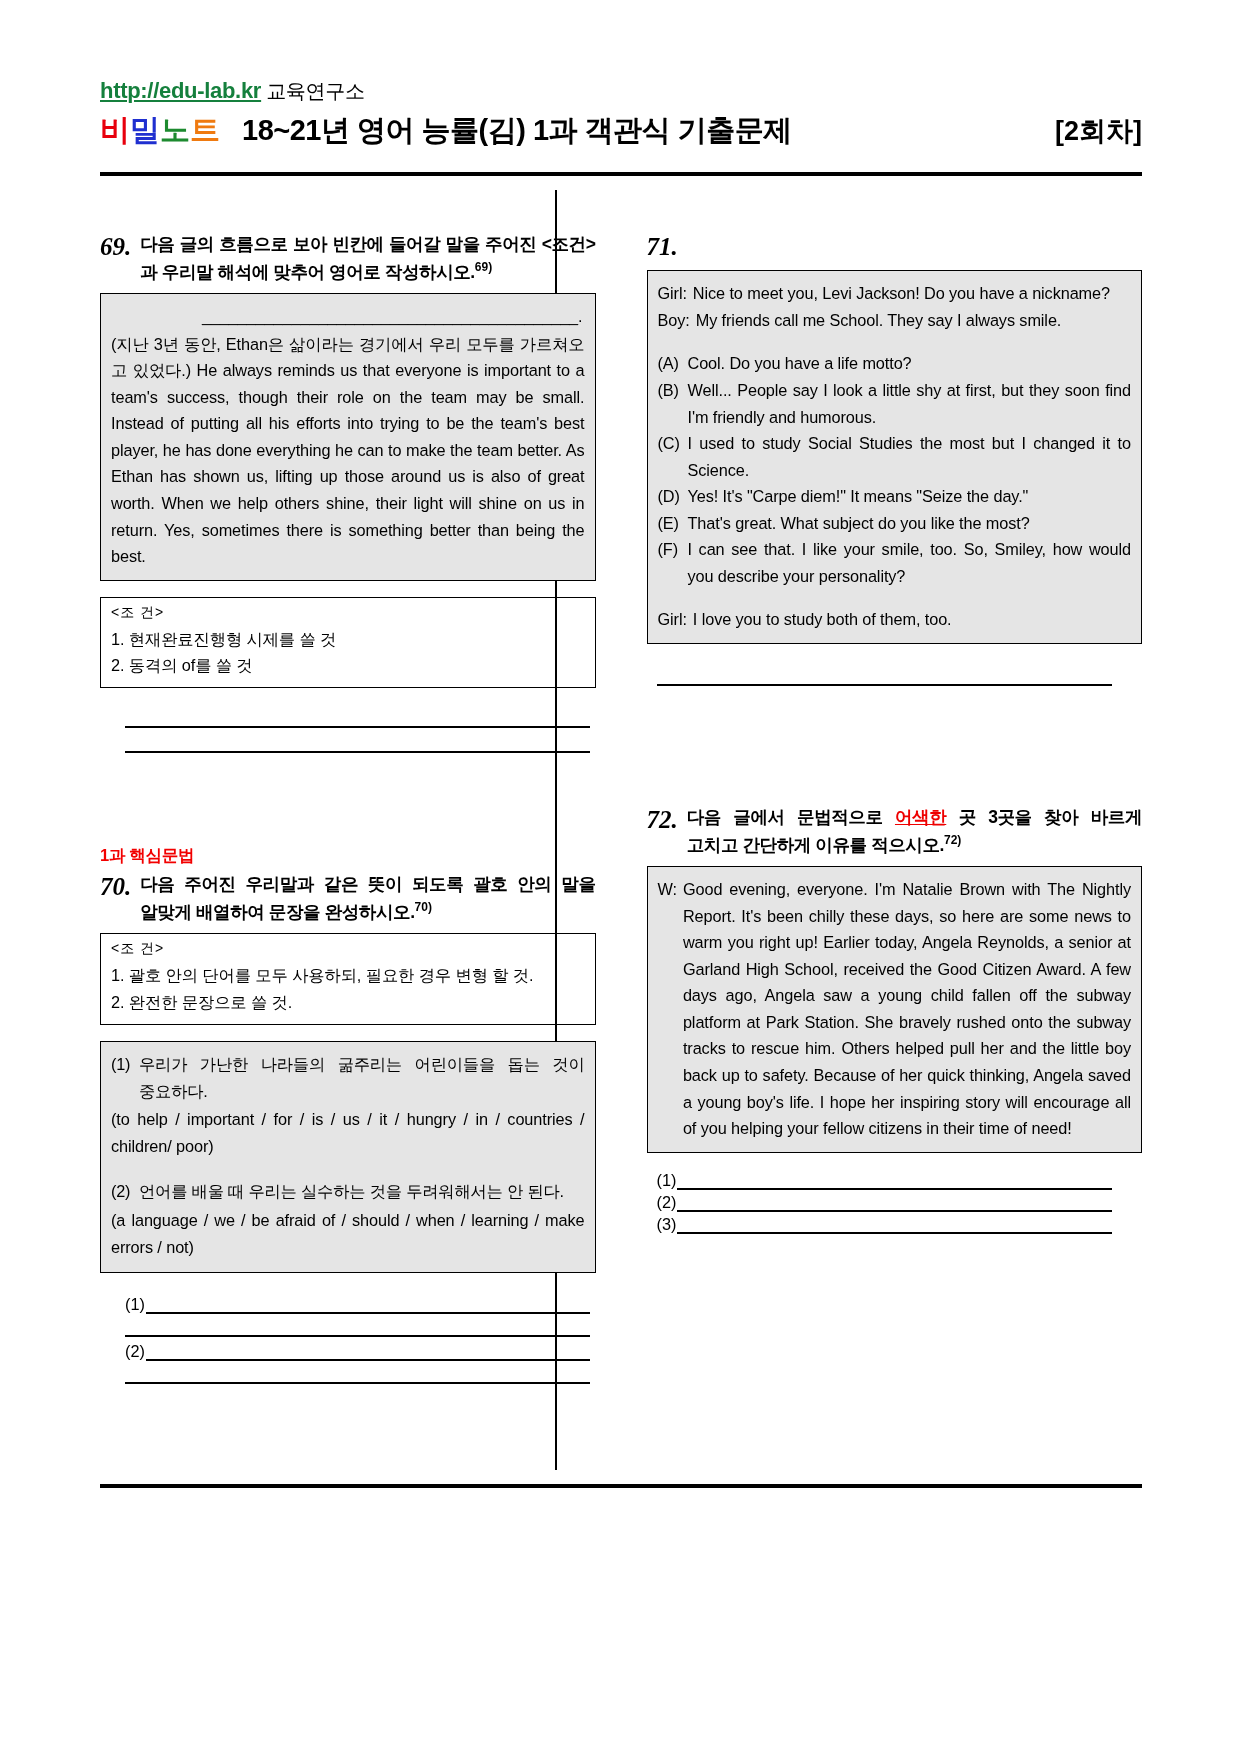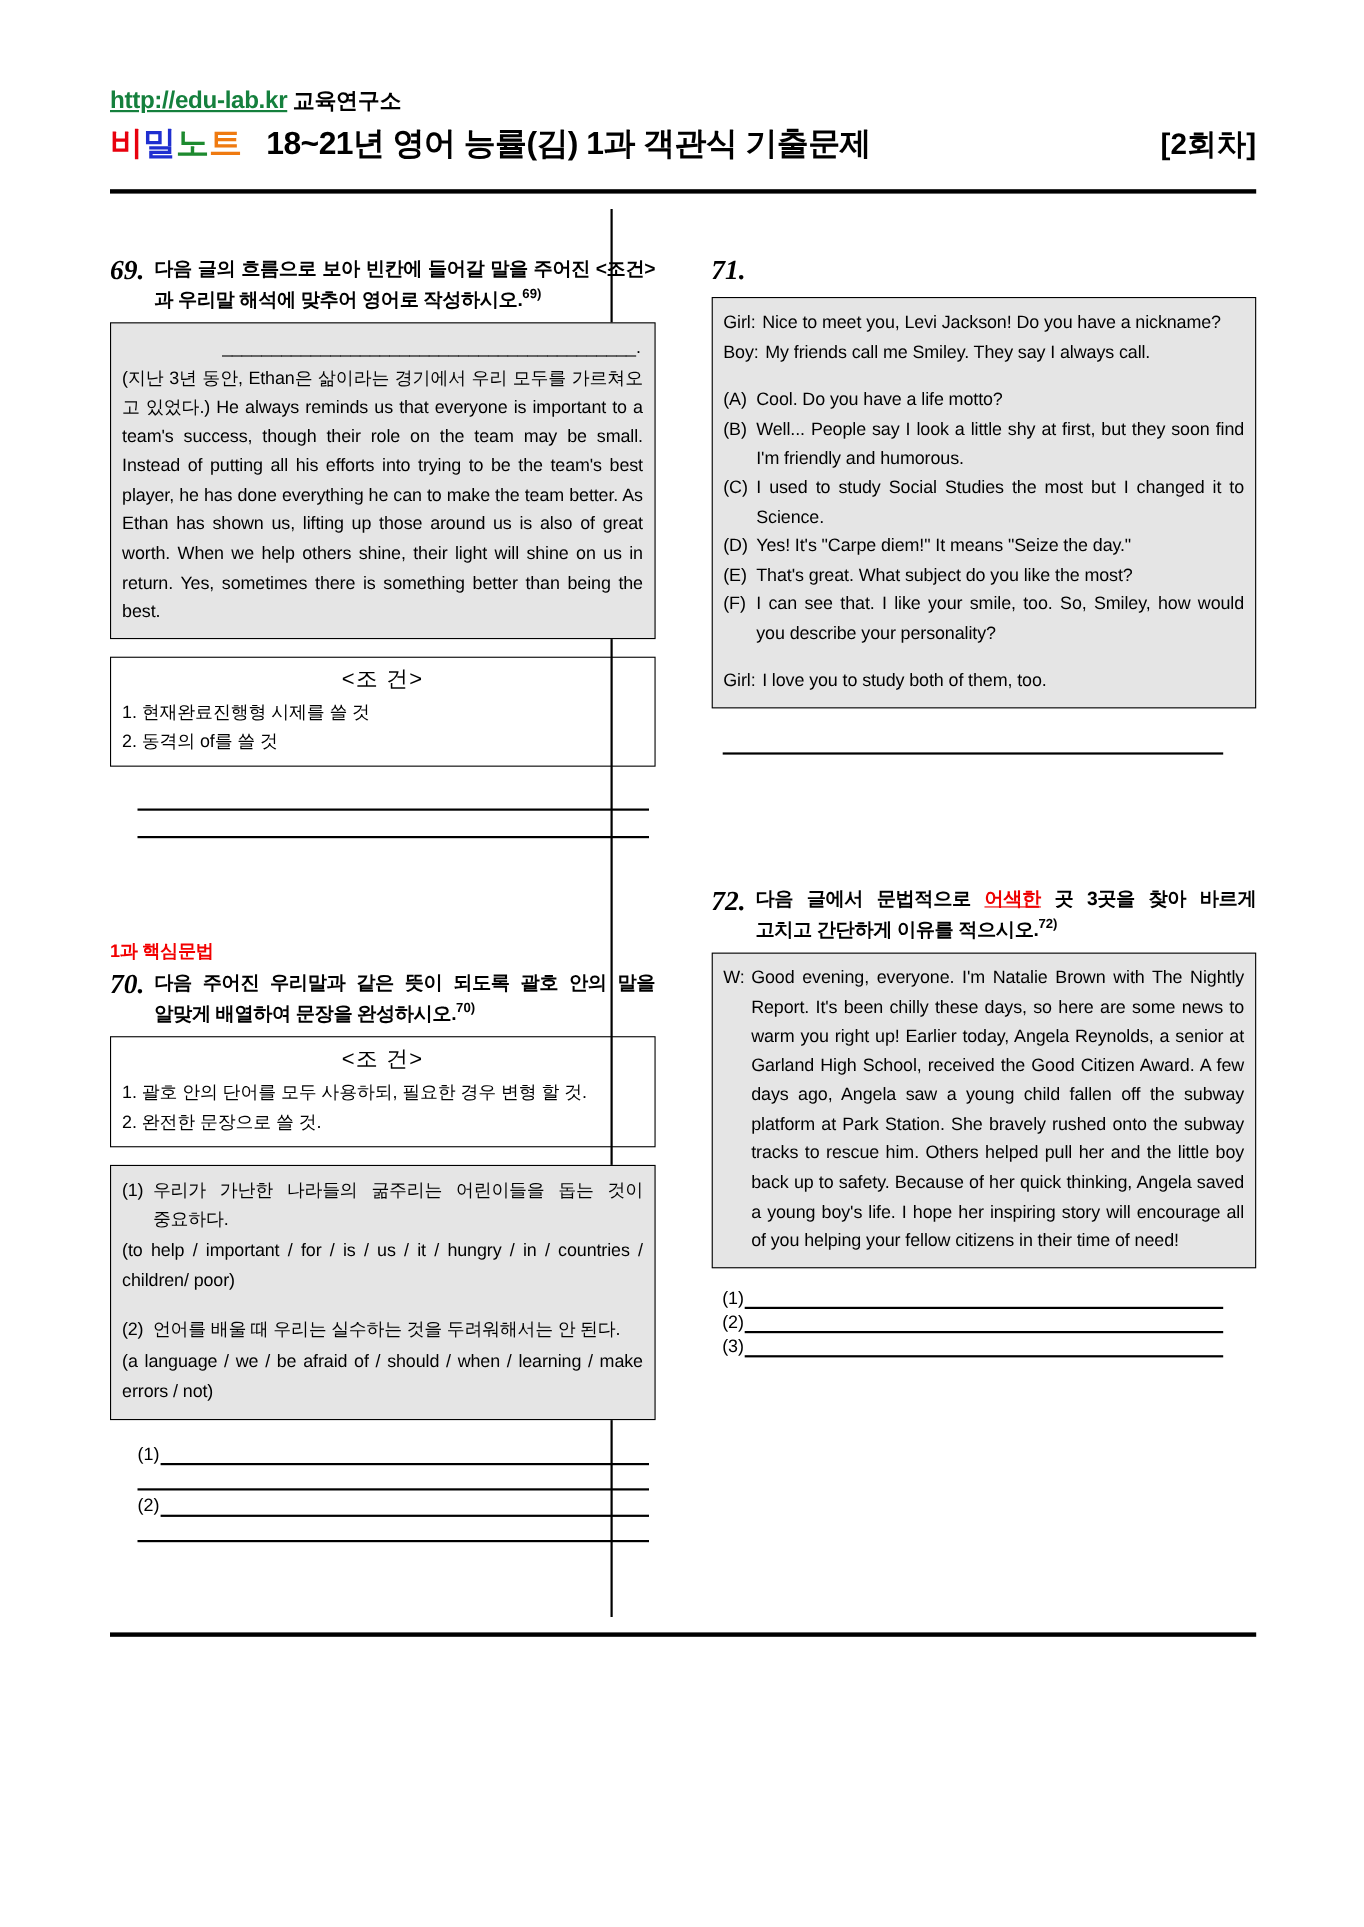--- a/index.html
+++ b/index.html
@@ -34,21 +34,21 @@
   }
   .site-url {
     color: #15803d;
     text-decoration: underline;
     font-size: 22px;
     font-weight: bold;
   }
   .site-name {
     color: #000;
     font-size: 20px;
-    font-weight: bold;
+    font-weight: normal;
     margin-left: 5px;
   }
   .title-line {
     display: flex;
     align-items: baseline;
     justify-content: space-between;
     width: 1042px;
   }
   .title-left {
     display: flex;
@@ -172,22 +172,22 @@
     padding-right: 2px;
   }
 
   
   .cond-box {
     border: 1px solid #000;
     padding: 6px 10px 9px 10px;
     margin-top: 16px;
   }
   .cond-title {
-    text-align: center;
-    font-size: 20px;
+    text-align: left;
+    font-size: 14px;
     letter-spacing: 1px;
     margin-bottom: 4px;
   }
   .cond-item {
     font-size: 16.3px;
     line-height: 1.62;
     letter-spacing: -0.1px;
   }
 
   
@@ -370,21 +370,21 @@
           <span class="q-num">71.</span>
         </div>
 
         <div class="box">
           <div class="dlg-line">
             <span class="dlg-spk">Girl:</span>
             <span class="dlg-body">Nice to meet you, Levi Jackson! Do you have a nickname?</span>
           </div>
           <div class="dlg-line">
             <span class="dlg-spk">Boy:</span>
-            <span class="dlg-body">My friends call me Smiley. They say I always call.</span>
+            <span class="dlg-body">My friends call me School. They say I always smile.</span>
           </div>
 
           <div class="gap"></div>
 
           <div class="choice-line">
             <span class="choice-tag">(A)</span>
             <span class="choice-body">Cool. Do you have a life motto?</span>
           </div>
           <div class="choice-line">
             <span class="choice-tag">(B)</span>

